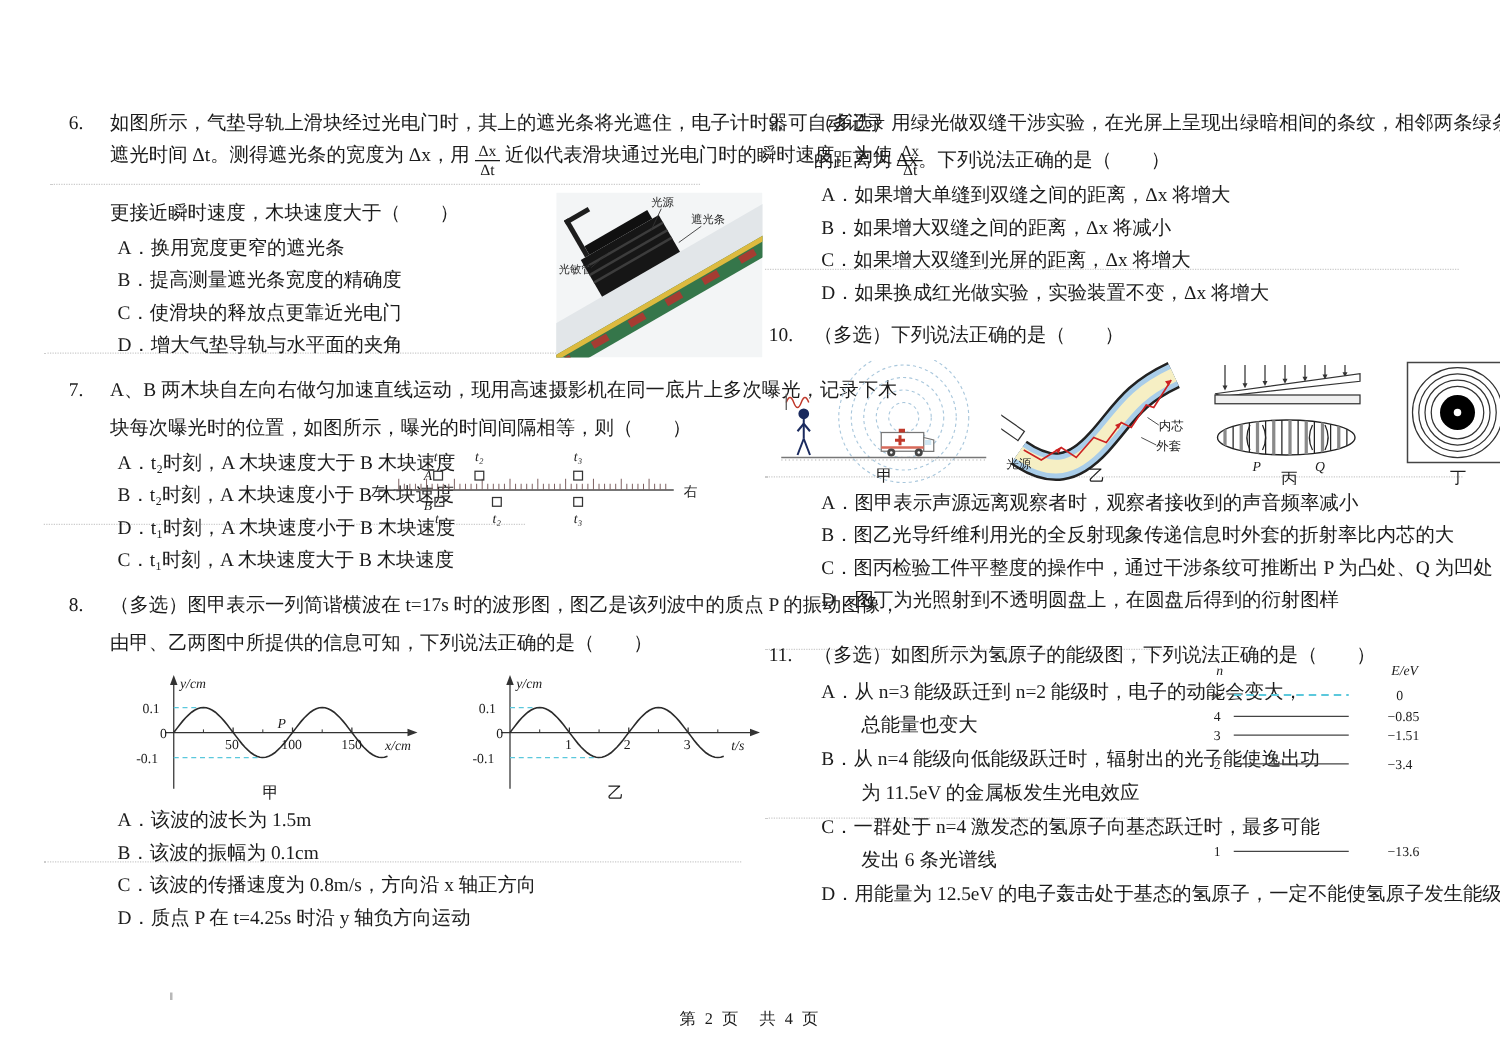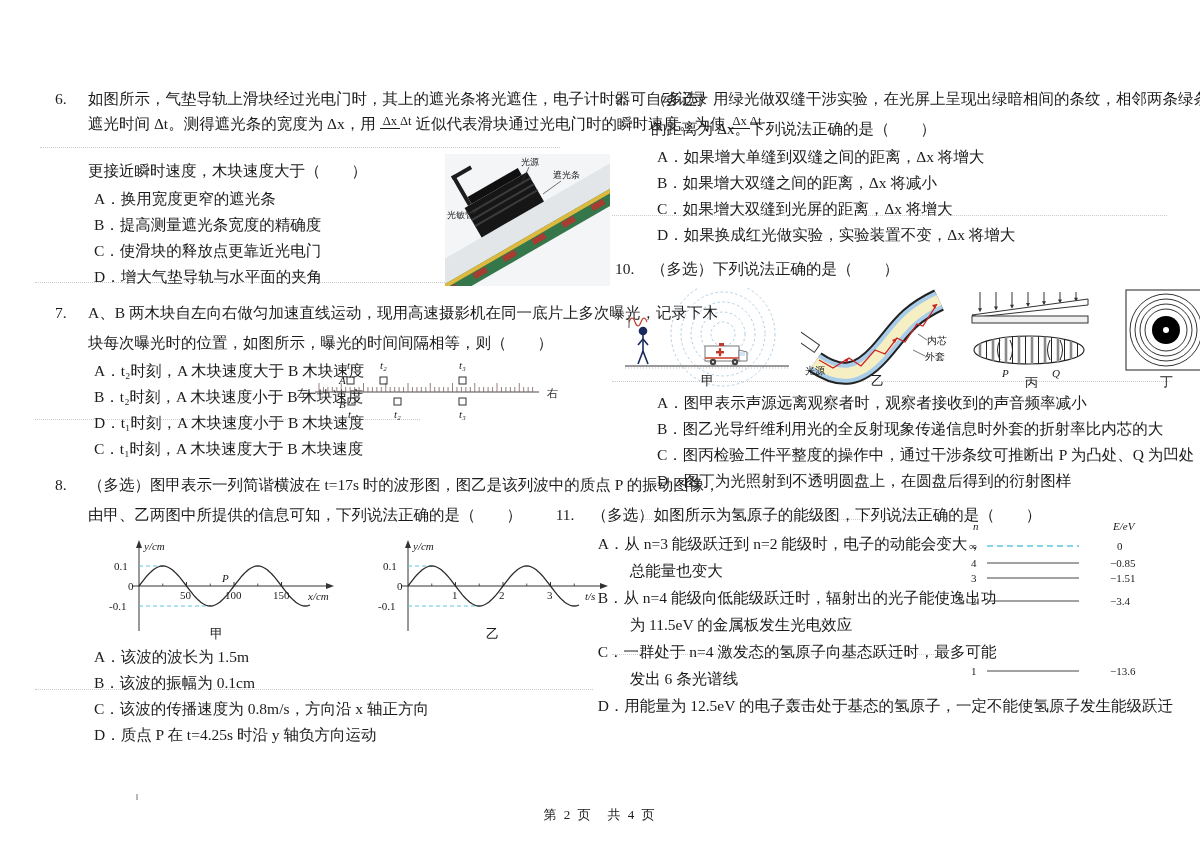--- a/index.html
+++ b/index.html
@@ -7,21 +7,21 @@
        font-family:"Liberation Serif","DejaVu Serif",serif;color:#1b1b1b;font-size:15.5px;}
   .col{position:absolute;top:84px;}
   #col-left{left:55px;width:548px;}
   #col-right{left:615px;width:558px;}
   .q{display:flex;position:relative;}
   .qnum{width:33px;flex:none;line-height:30px;}
   #col-right .qnum{width:36px;}
   .qbody{flex:1;position:relative;}
   .stem-line{line-height:30px;white-space:nowrap;}
   .frac-line{display:flex;align-items:flex-start;height:42px;white-space:nowrap;}
-  .frac{display:inline-flex;flex-direction:row;text-align:center;font-size:12.5px;
+  .frac{display:inline-flex;flex-direction:column;text-align:center;font-size:12.5px;
         line-height:1.15;margin:0 4px;vertical-align:middle;}
   .frac .num{border-bottom:1px solid #1b1b1b;padding:0 3px;}
   .option{line-height:26px;padding-left:6px;white-space:nowrap;}
   .option.cont{padding-left:38px;}
   .q7fig{position:absolute;left:240px;top:52px;}
   .graph-row{display:flex;gap:26px;margin:4px 0 2px 6px;}
   .figrow{display:flex;gap:8px;align-items:flex-start;margin:4px 0 2px 0px;}
   .q11diagram{position:absolute;left:352px;top:16px;}
   .artifact{position:absolute;border-top:1px dotted #cccccc;height:0;}
   .footer{position:absolute;top:806px;left:0;width:1200px;text-align:center;
@@ -381,21 +381,21 @@
           <text x="50" y="98" class="cap">丁</text>
         </svg>
       </div>
       <div class="option">A．图甲表示声源远离观察者时，观察者接收到的声音频率减小</div>
       <div class="option">B．图乙光导纤维利用光的全反射现象传递信息时外套的折射率比内芯的大</div>
       <div class="option">C．图丙检验工件平整度的操作中，通过干涉条纹可推断出 P 为凸处、Q 为凹处</div>
       <div class="option">D．图丁为光照射到不透明圆盘上，在圆盘后得到的衍射图样</div>
     </div>
   </div>
 
-  <div class="q" style="margin-top:6px;justify-content:flex-end;">
+  <div class="q" style="margin-top:16px;">
     <span class="qnum">11.</span>
     <div class="qbody">
       <div class="stem-line">（多选）如图所示为氢原子的能级图，下列说法正确的是（　　）</div>
       <div class="option" style="line-height:27px">A．从 n=3 能级跃迁到 n=2 能级时，电子的动能会变大，</div>
       <div class="option cont" style="line-height:27px">总能量也变大</div>
       <div class="option" style="line-height:27px">B．从 n=4 能级向低能级跃迁时，辐射出的光子能使逸出功</div>
       <div class="option cont" style="line-height:27px">为 11.5eV 的金属板发生光电效应</div>
       <div class="option" style="line-height:27px">C．一群处于 n=4 激发态的氢原子向基态跃迁时，最多可能</div>
       <div class="option cont" style="line-height:27px">发出 6 条光谱线</div>
       <div class="option" style="line-height:27px">D．用能量为 12.5eV 的电子轰击处于基态的氢原子，一定不能使氢原子发生能级跃迁</div>

